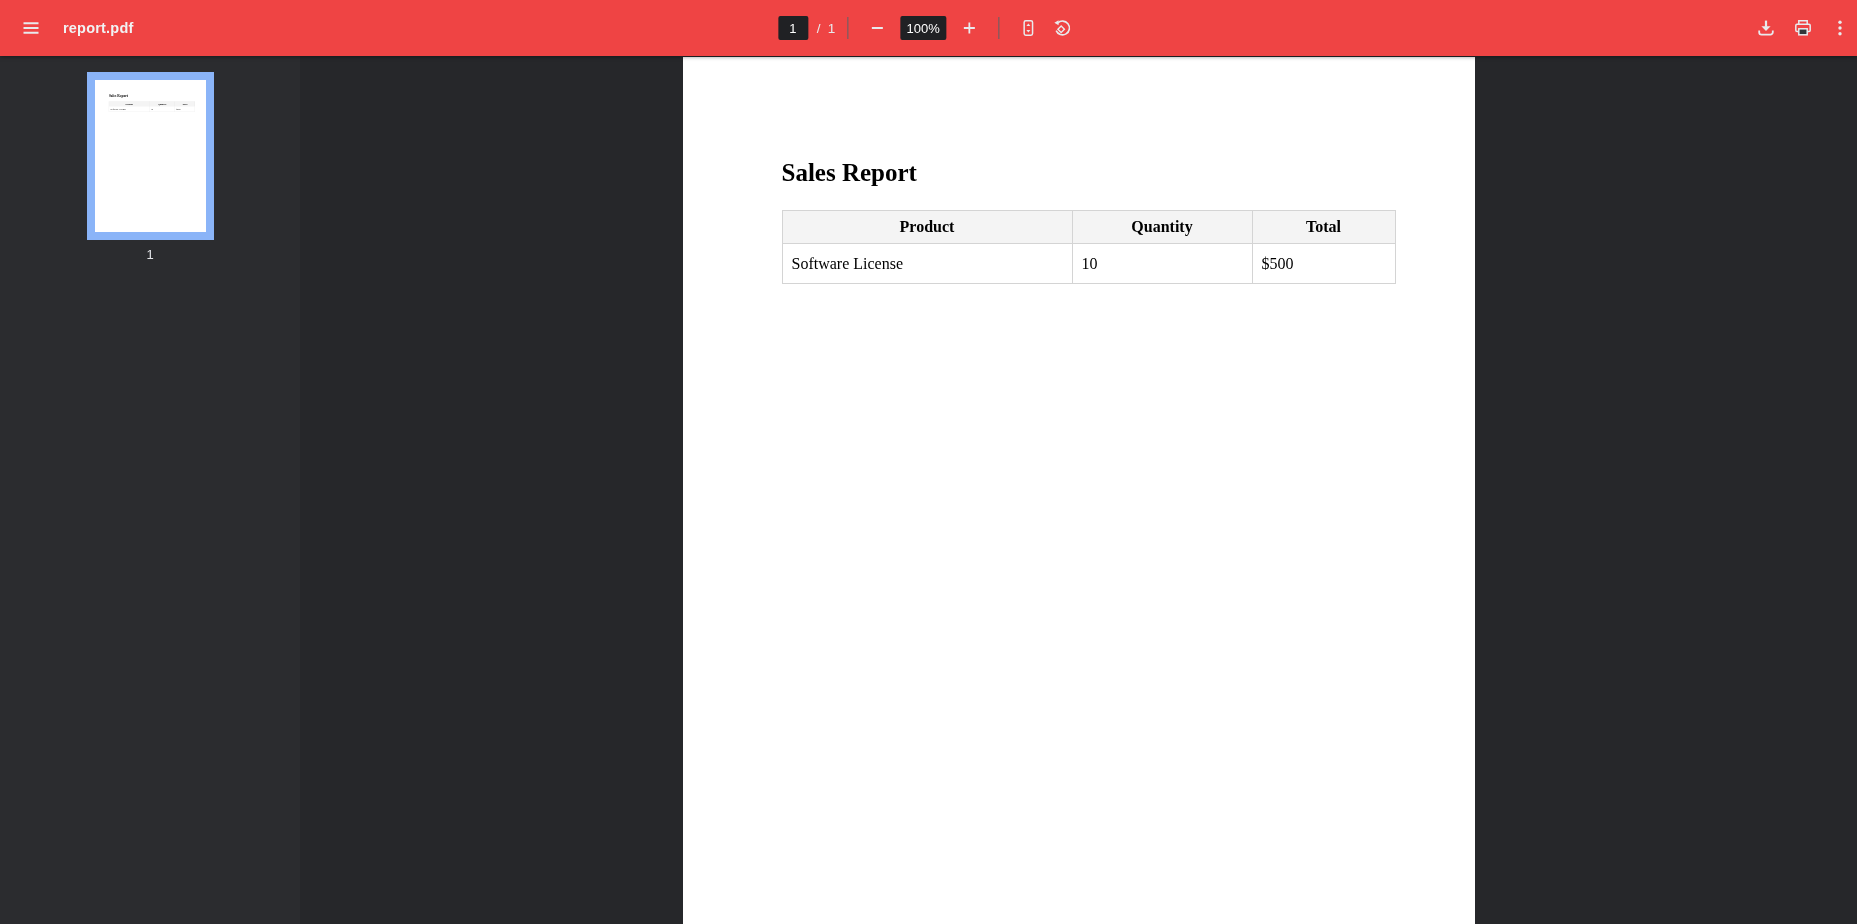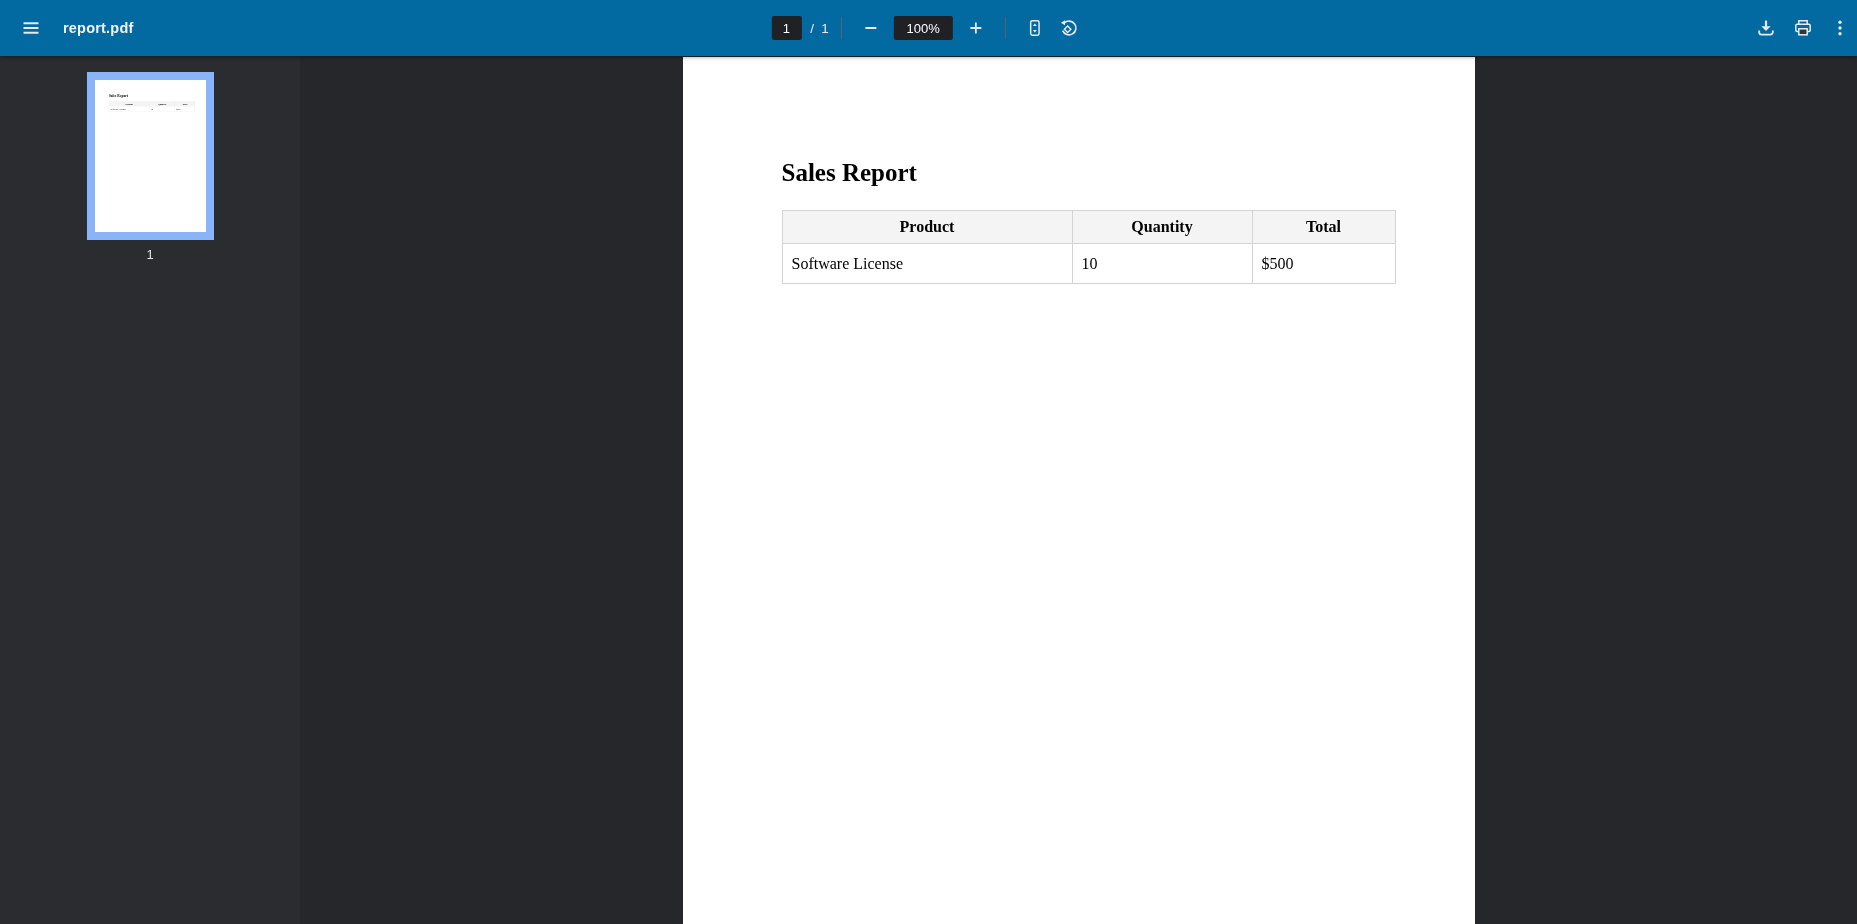--- a/index.html
+++ b/index.html
@@ -8,21 +8,21 @@
     width: 1857px; height: 924px;
     overflow: hidden;
     background: #26272a;
     font-family: "Liberation Sans", sans-serif;
   }
 
   
   .toolbar {
     position: relative; z-index: 5;
     height: 56px;
-    background: #0369a1;
+    background: #ef4444;
     display: flex; align-items: center;
     color: #e8eaed;
     box-shadow: 0 1px 4px rgba(0,0,0,.4);
   }
   .tb-left { display: flex; align-items: center; padding-left: 14px; }
   .icon-btn {
     width: 34px; height: 34px;
     display: flex; align-items: center; justify-content: center;
     background: transparent; border: none; border-radius: 50%;
     padding: 0; cursor: pointer; flex: 0 0 auto;
@@ -39,21 +39,21 @@
     width: 30px; height: 24px;
     background: #202124; border: none; border-radius: 2px;
     color: #fff; text-align: center; font-size: 13px;
     font-family: "Liberation Sans", sans-serif;
     padding: 0; outline: none;
   }
   .page-sep   { margin: 0 7px 0 9px; font-size: 13.5px; color: #e8eaed; }
   .page-total { font-size: 13.5px; color: #e8eaed; }
   .v-sep { width: 1px; height: 22px; background: #5f6368; margin: 0 12px; flex: 0 0 auto; }
   .zoom-box {
-    width: 59px; height: 24px;
+    width: 46px; height: 24px;
     background: #202124; border-radius: 2px;
     color: #fff; font-size: 13px;
     display: flex; align-items: center; justify-content: center;
     margin: 0 6px; cursor: text;
   }
 
   .tb-right { margin-left: auto; display: flex; align-items: center; gap: 3px; padding-right: 0; }
 
   
   .content { display: flex; height: 868px; }

